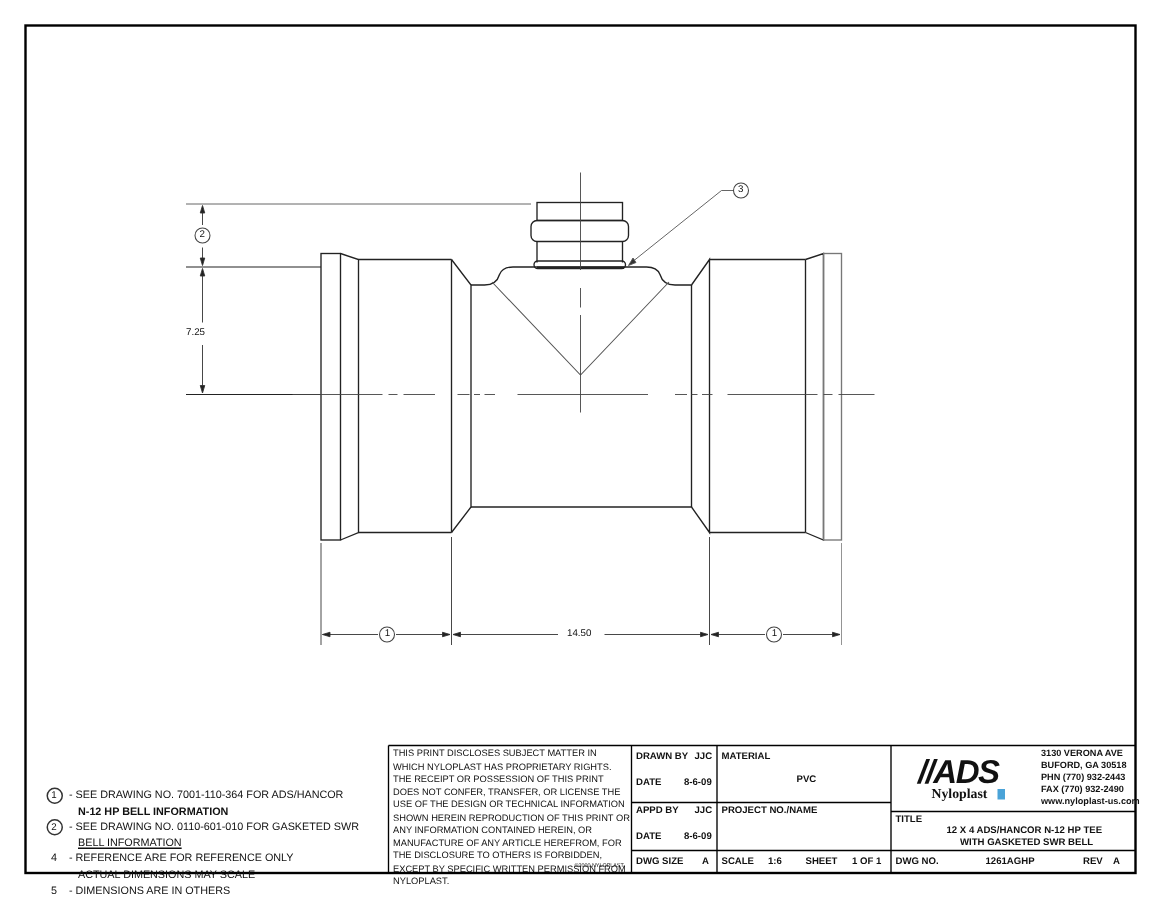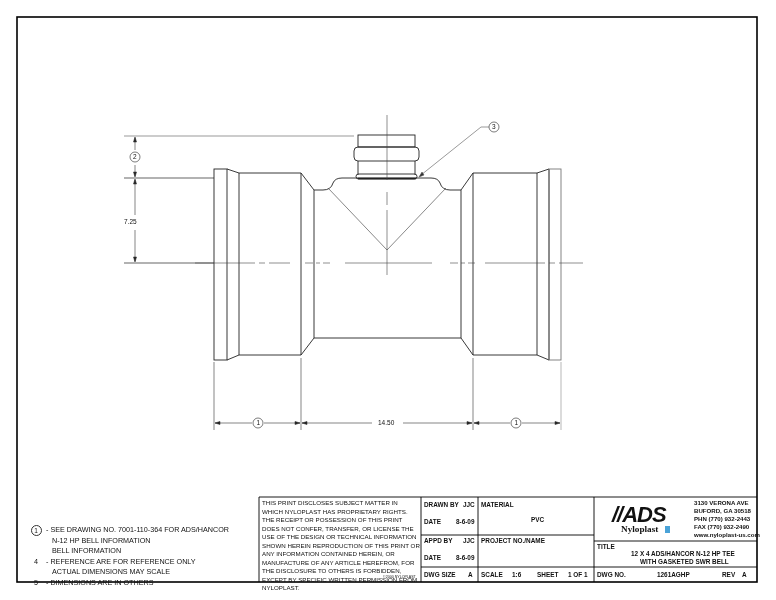--- a/index.html
+++ b/index.html
@@ -136,25 +136,31 @@
 
 <div class="notes">
   <div class="note-row">
     <span class="note-num">
         <span class="circ">1</span>
       </span>
     <span class="note-text">- SEE DRAWING NO. 7001-110-364 FOR ADS/HANCOR</span>
   </div>
   <div class="note-row">
       <span class="note-num"></span>
-      <span class="note-text" style="padding-left:8px;">N-12 HP BELL INFORMATION</span>
+      <span class="note-text" style="padding-left:8px;font-weight:bold;">N-12 HP BELL INFORMATION</span>
     </div>
   <div class="note-row">
+    <span class="note-num">
+        <span class="circ">2</span>
+      </span>
+    <span class="note-text">- SEE DRAWING NO. 0110-601-010 FOR GASKETED SWR</span>
+  </div>
+  <div class="note-row">
       <span class="note-num"></span>
-      <span class="note-text" style="padding-left:8px;">BELL INFORMATION</span>
+      <span class="note-text" style="padding-left:8px;text-decoration:underline;">BELL INFORMATION</span>
     </div>
   <div class="note-row">
     <span class="note-num">4</span>
     <span class="note-text">-  REFERENCE ARE FOR REFERENCE ONLY</span>
   </div>
   <div class="note-row">
       <span class="note-num"></span>
       <span class="note-text" style="padding-left:8px;">ACTUAL DIMENSIONS MAY SCALE</span>
     </div>
   <div class="note-row">

